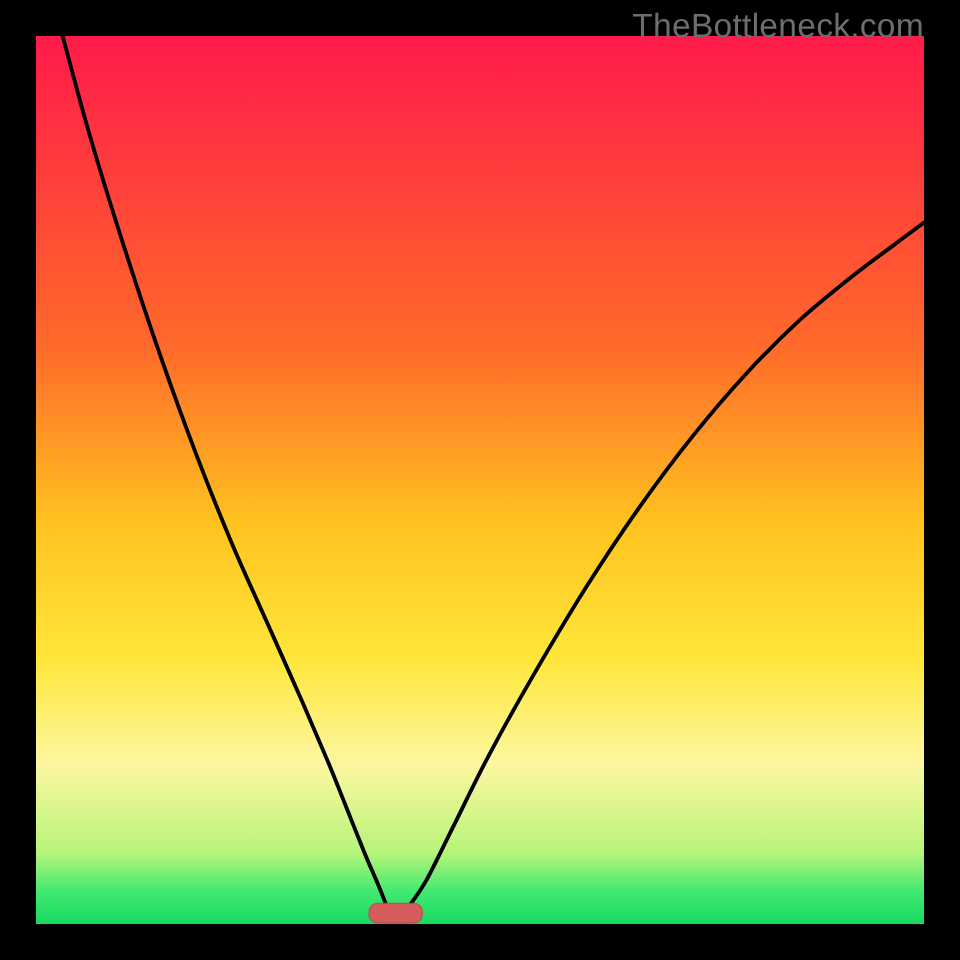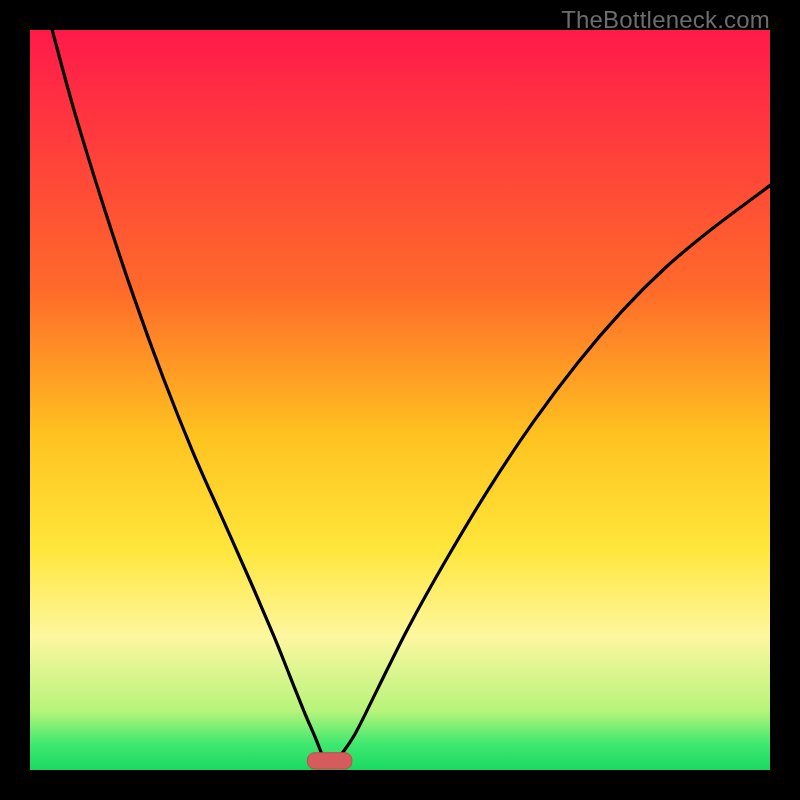--- a/index.html
+++ b/index.html
@@ -25,21 +25,21 @@
     top: 30px;
     width: 740px;
     height: 740px;
     overflow: hidden;
   }
   .watermark {
     position: absolute;
     top: 6px;
     right: 30px;
     color: #6d6d6d;
-    font-size: 24px;
+    font-size: 28px;
     font-weight: 400;
     letter-spacing: 0.2px;
   }
   svg {
     display: block;
   }
 </style>
 </head>
 <body>
 

